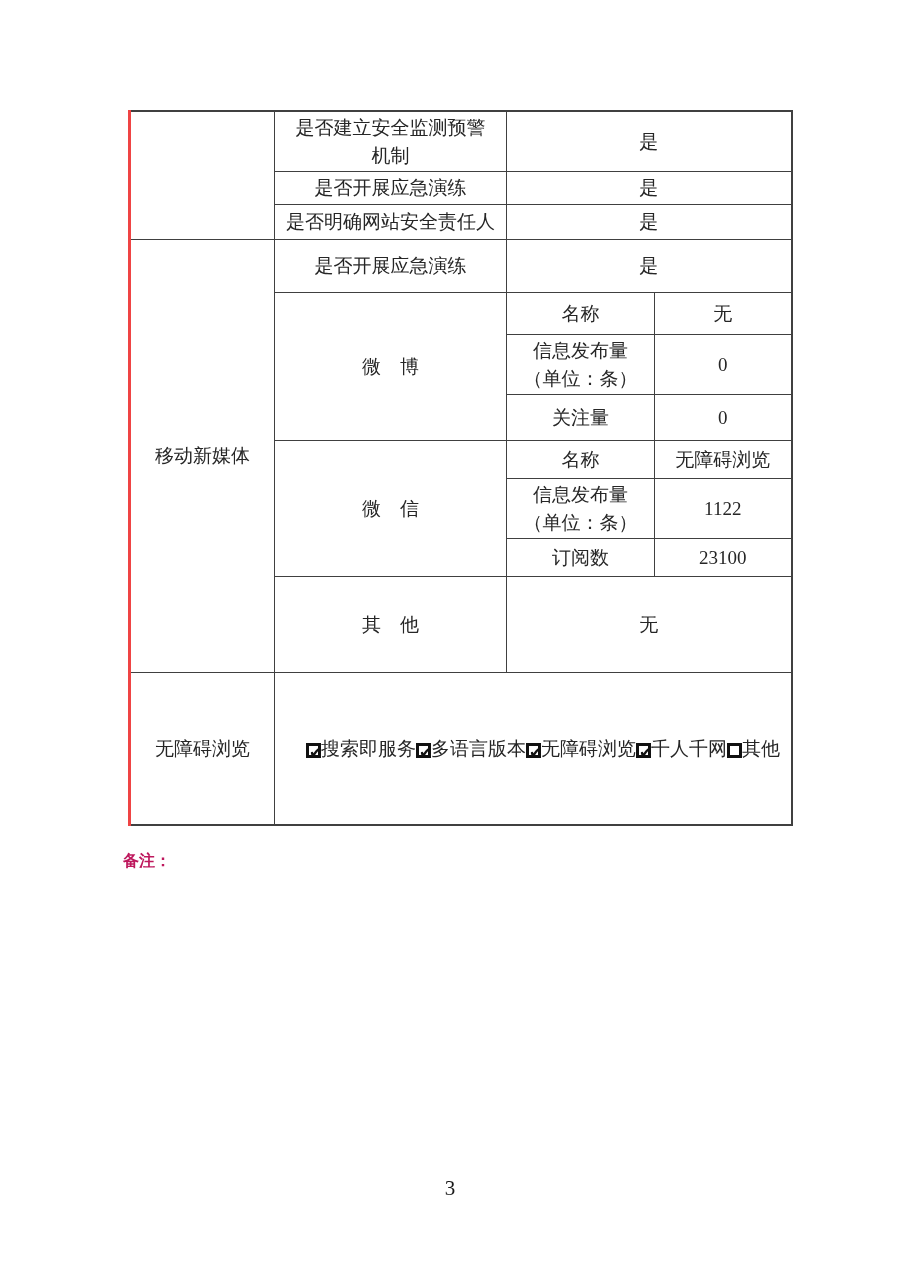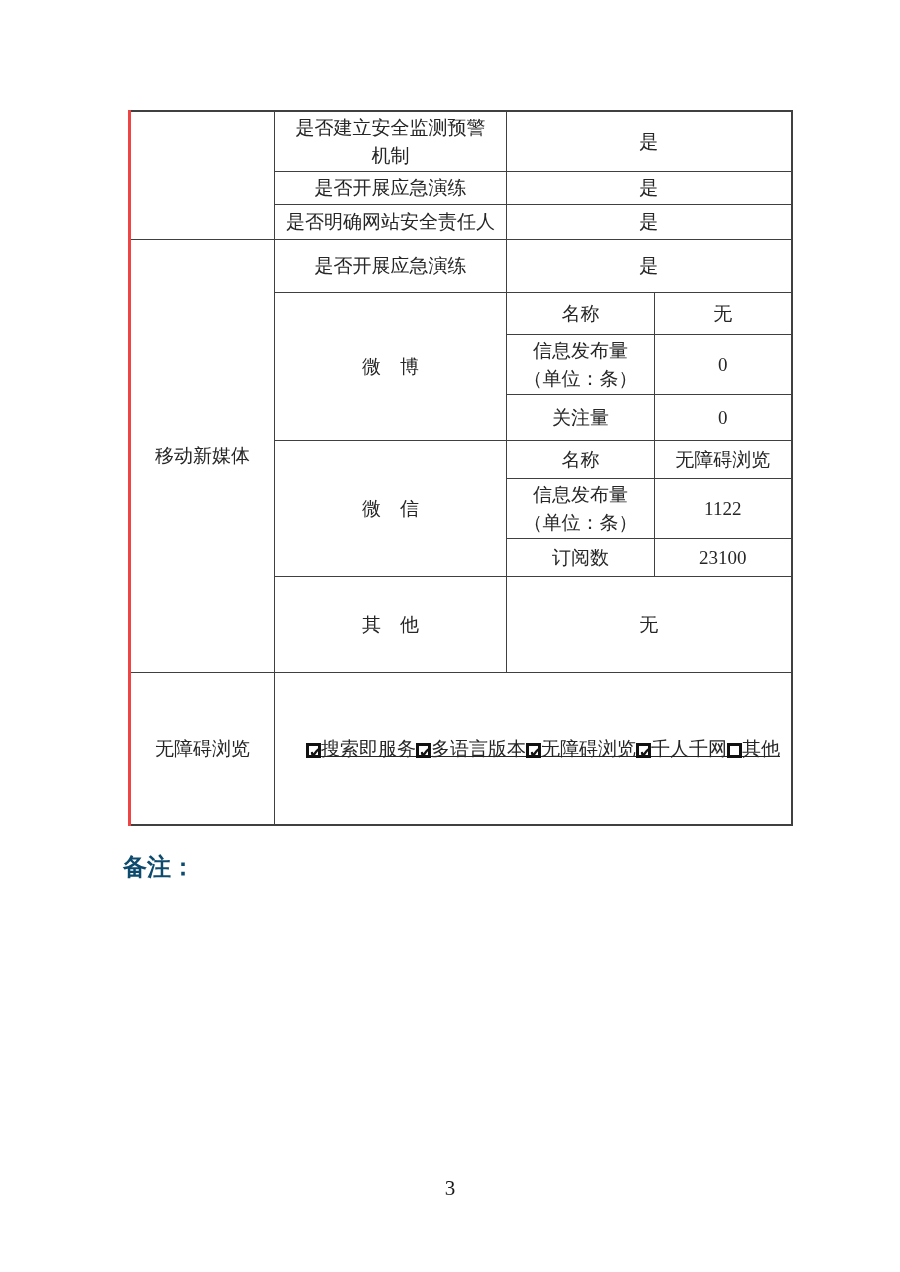--- a/index.html
+++ b/index.html
@@ -28,42 +28,41 @@
     overflow: hidden;
   }
   .report-table { border: 2px solid #404040; }
   .report-table td.outer-l { border-left: 3px solid #ef4444; }
   .report-table td.outer-r { border-right: 2px solid #404040; }
   .cb-cell {
     text-align: left !important;
     padding-left: 31px !important;
     white-space: nowrap !important;
     font-size: 20px;
-    text-decoration: underline;
   }
   .cb-box {
     display: inline-block;
     width: 15px; height: 15px;
     border: 3px solid #111;
     background: #fff;
     vertical-align: -3px;
     text-align: center;
     line-height: 14px;
     font-size: 16px;
     font-weight: bold;
     color: #111;
     font-family: "DejaVu Sans", sans-serif;
     overflow: hidden;
   }
   .remark {
     position: absolute;
     left: 123px; top: 851px;
-    font-size: 24px;
+    font-size: 16px;
     font-weight: bold;
-    color: #0c4a6e;
+    color: #be185d;
   }
   .page-number {
     position: absolute;
     left: 0; top: 1176px;
     width: 900px;
     text-align: center;
     font-size: 21px;
     color: #1a1a1a;
   }
 </style>

